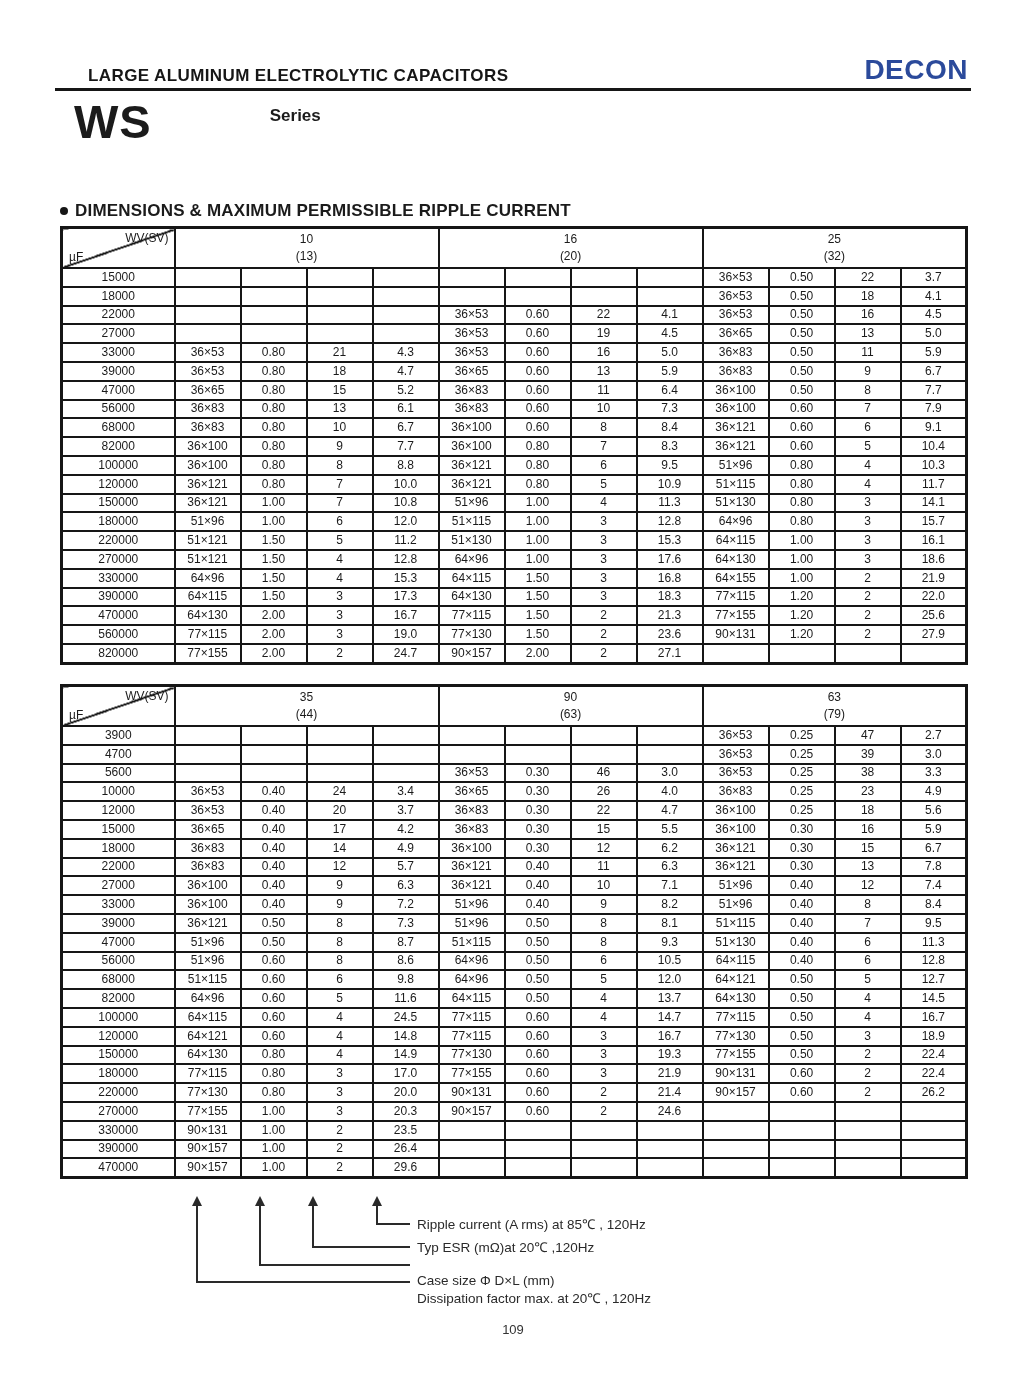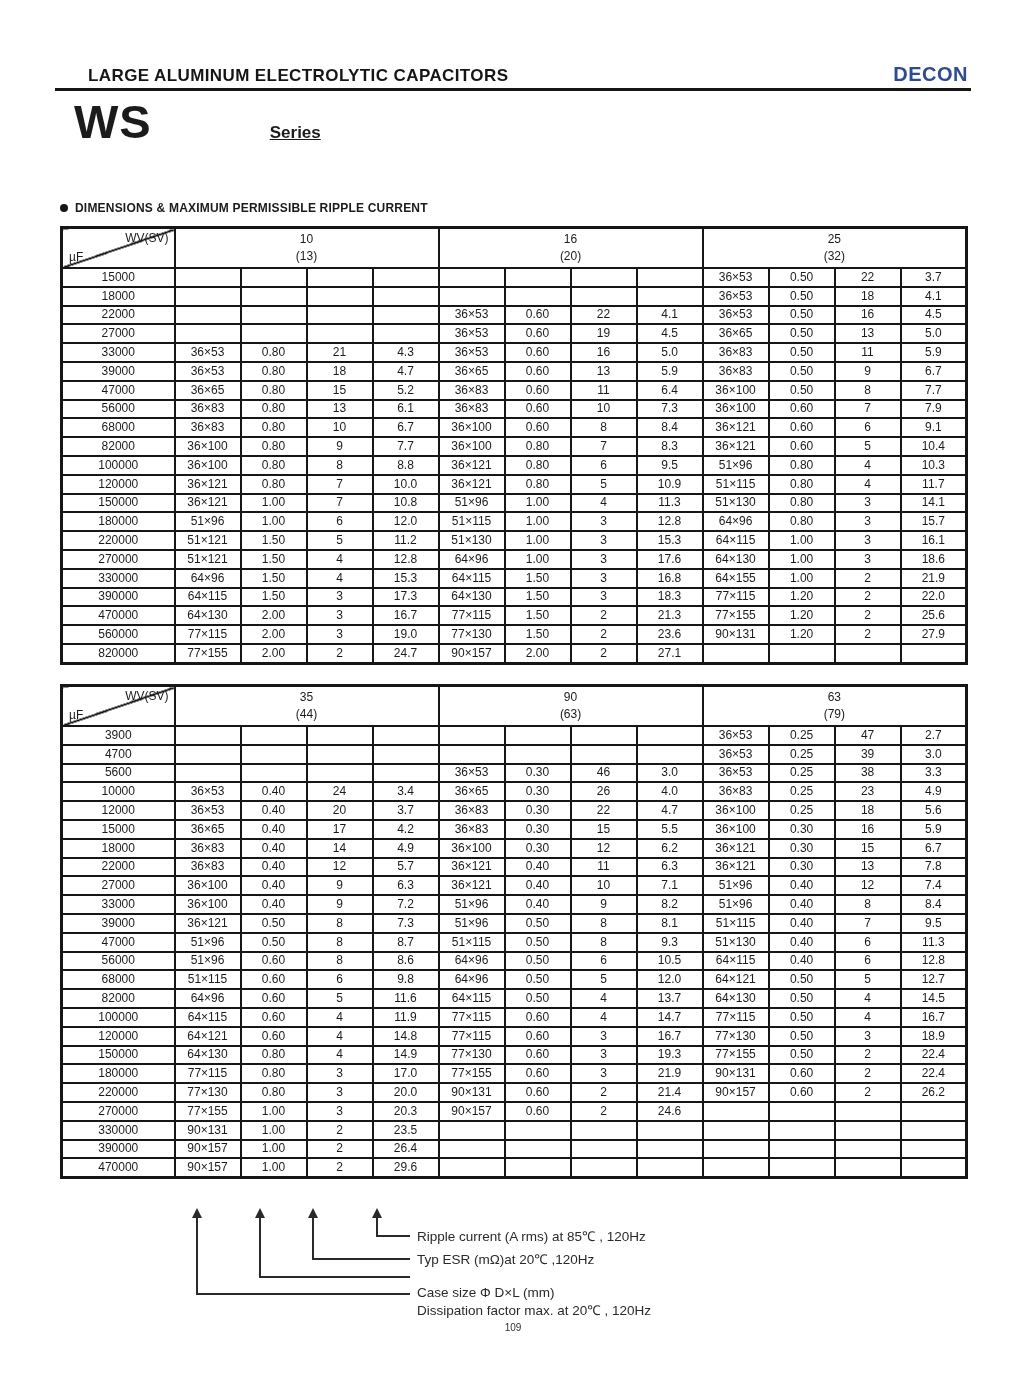--- a/index.html
+++ b/index.html
@@ -2,51 +2,51 @@
 <html><head>
 <meta charset="utf-8">
 <style>
   html,body{margin:0;padding:0;background:#ffffff;}
   .page{position:relative;width:1026px;height:1381px;background:#ffffff;
         font-family:"Liberation Sans",sans-serif;color:#1b1b1b;overflow:hidden;}
   
   .topbar{position:absolute;left:60px;right:58px;top:52px;height:34px;
           display:flex;justify-content:space-between;align-items:flex-end;margin-left:28px;}
   .doc-title{font-size:17px;font-weight:bold;letter-spacing:.4px;color:#161616;}
-  .brand{font-size:20px;font-weight:bold;letter-spacing:.5px;}
+  .brand{font-size:28px;font-weight:bold;letter-spacing:.5px;}
   .rule{position:absolute;left:55px;right:55px;top:88px;height:3px;background:#161616;}
   .series-row{position:absolute;left:74px;top:98px;display:flex;align-items:flex-start;}
   .ws{font-size:47px;font-weight:bold;letter-spacing:1px;line-height:1;}
-  .series{font-size:17px;font-weight:bold;margin-left:118px;margin-top:25px;text-decoration:underline;}
-  .section-head{position:absolute;left:60px;top:201px;font-size:12px;font-weight:bold;
+  .series{font-size:17px;font-weight:bold;margin-left:118px;margin-top:8px;}
+  .section-head{position:absolute;left:60px;top:201px;font-size:17px;font-weight:bold;
                 letter-spacing:.2px;display:flex;align-items:center;}
   .bullet{width:8px;height:8px;border-radius:50%;background:#161616;display:inline-block;margin-right:7px;}
   
   table.cap{position:absolute;left:60px;border-collapse:collapse;table-layout:fixed;
             width:905px;border:3px solid #161616;}
   #table-0{top:226px;}
   #table-1{top:684px;}
   table.cap th,table.cap td{border:2px solid #161616;font-size:12px;font-weight:normal;
             text-align:center;vertical-align:middle;padding:0;height:16.8px;line-height:15px;
             white-space:nowrap;overflow:hidden;color:#1b1b1b;}
   table.cap thead th{height:38px;}
   th.corner{position:relative;background:
       linear-gradient(to bottom right,transparent calc(50% - 1px),#161616 calc(50% - 1px),
                       #161616 calc(50% + 1px),transparent calc(50% + 1px));}
   th.corner .wv{position:absolute;top:2px;right:5px;font-size:12px;}
   th.corner .uf{position:absolute;bottom:2px;left:6px;font-size:12px;}
   .ghdr div{line-height:17px;font-weight:normal;}
   
-  .legend{position:absolute;left:0;top:12px;width:1026px;height:973px;pointer-events:none;}
+  .legend{position:absolute;left:0;top:0;width:1026px;height:973px;pointer-events:none;}
   .vline{position:absolute;width:2px;background:#2a2a2a;}
   .hline{position:absolute;height:2px;background:#2a2a2a;}
   .ahead{position:absolute;width:0;height:0;border-left:5px solid transparent;
          border-right:5px solid transparent;border-bottom:10px solid #2a2a2a;}
   .leg-label{position:absolute;left:417px;font-size:13.5px;color:#2a2a2a;white-space:nowrap;}
-  .page-num{position:absolute;left:0;right:0;top:1322px;text-align:center;font-size:10px;color:#333;}
+  .page-num{position:absolute;left:0;right:0;top:1322px;text-align:center;font-size:13px;color:#333;}
 </style>
 </head>
 <body>
 
 <div class="page">
 
   <div class="topbar">
     <span class="doc-title">LARGE ALUMINUM ELECTROLYTIC CAPACITORS</span>
     <span class="brand" style="color: rgb(43, 74, 155);">DECON</span>
   </div>
@@ -677,21 +677,21 @@
           <td>64×130</td>
           <td>0.50</td>
           <td>4</td>
           <td>14.5</td>
         </tr>
         <tr>
           <td>100000</td>
           <td>64×115</td>
           <td>0.60</td>
           <td>4</td>
-          <td>11.9</td>
+          <td>24.5</td>
           <td>77×115</td>
           <td>0.60</td>
           <td>4</td>
           <td>14.7</td>
           <td>77×115</td>
           <td>0.50</td>
           <td>4</td>
           <td>16.7</td>
         </tr>
         <tr>

